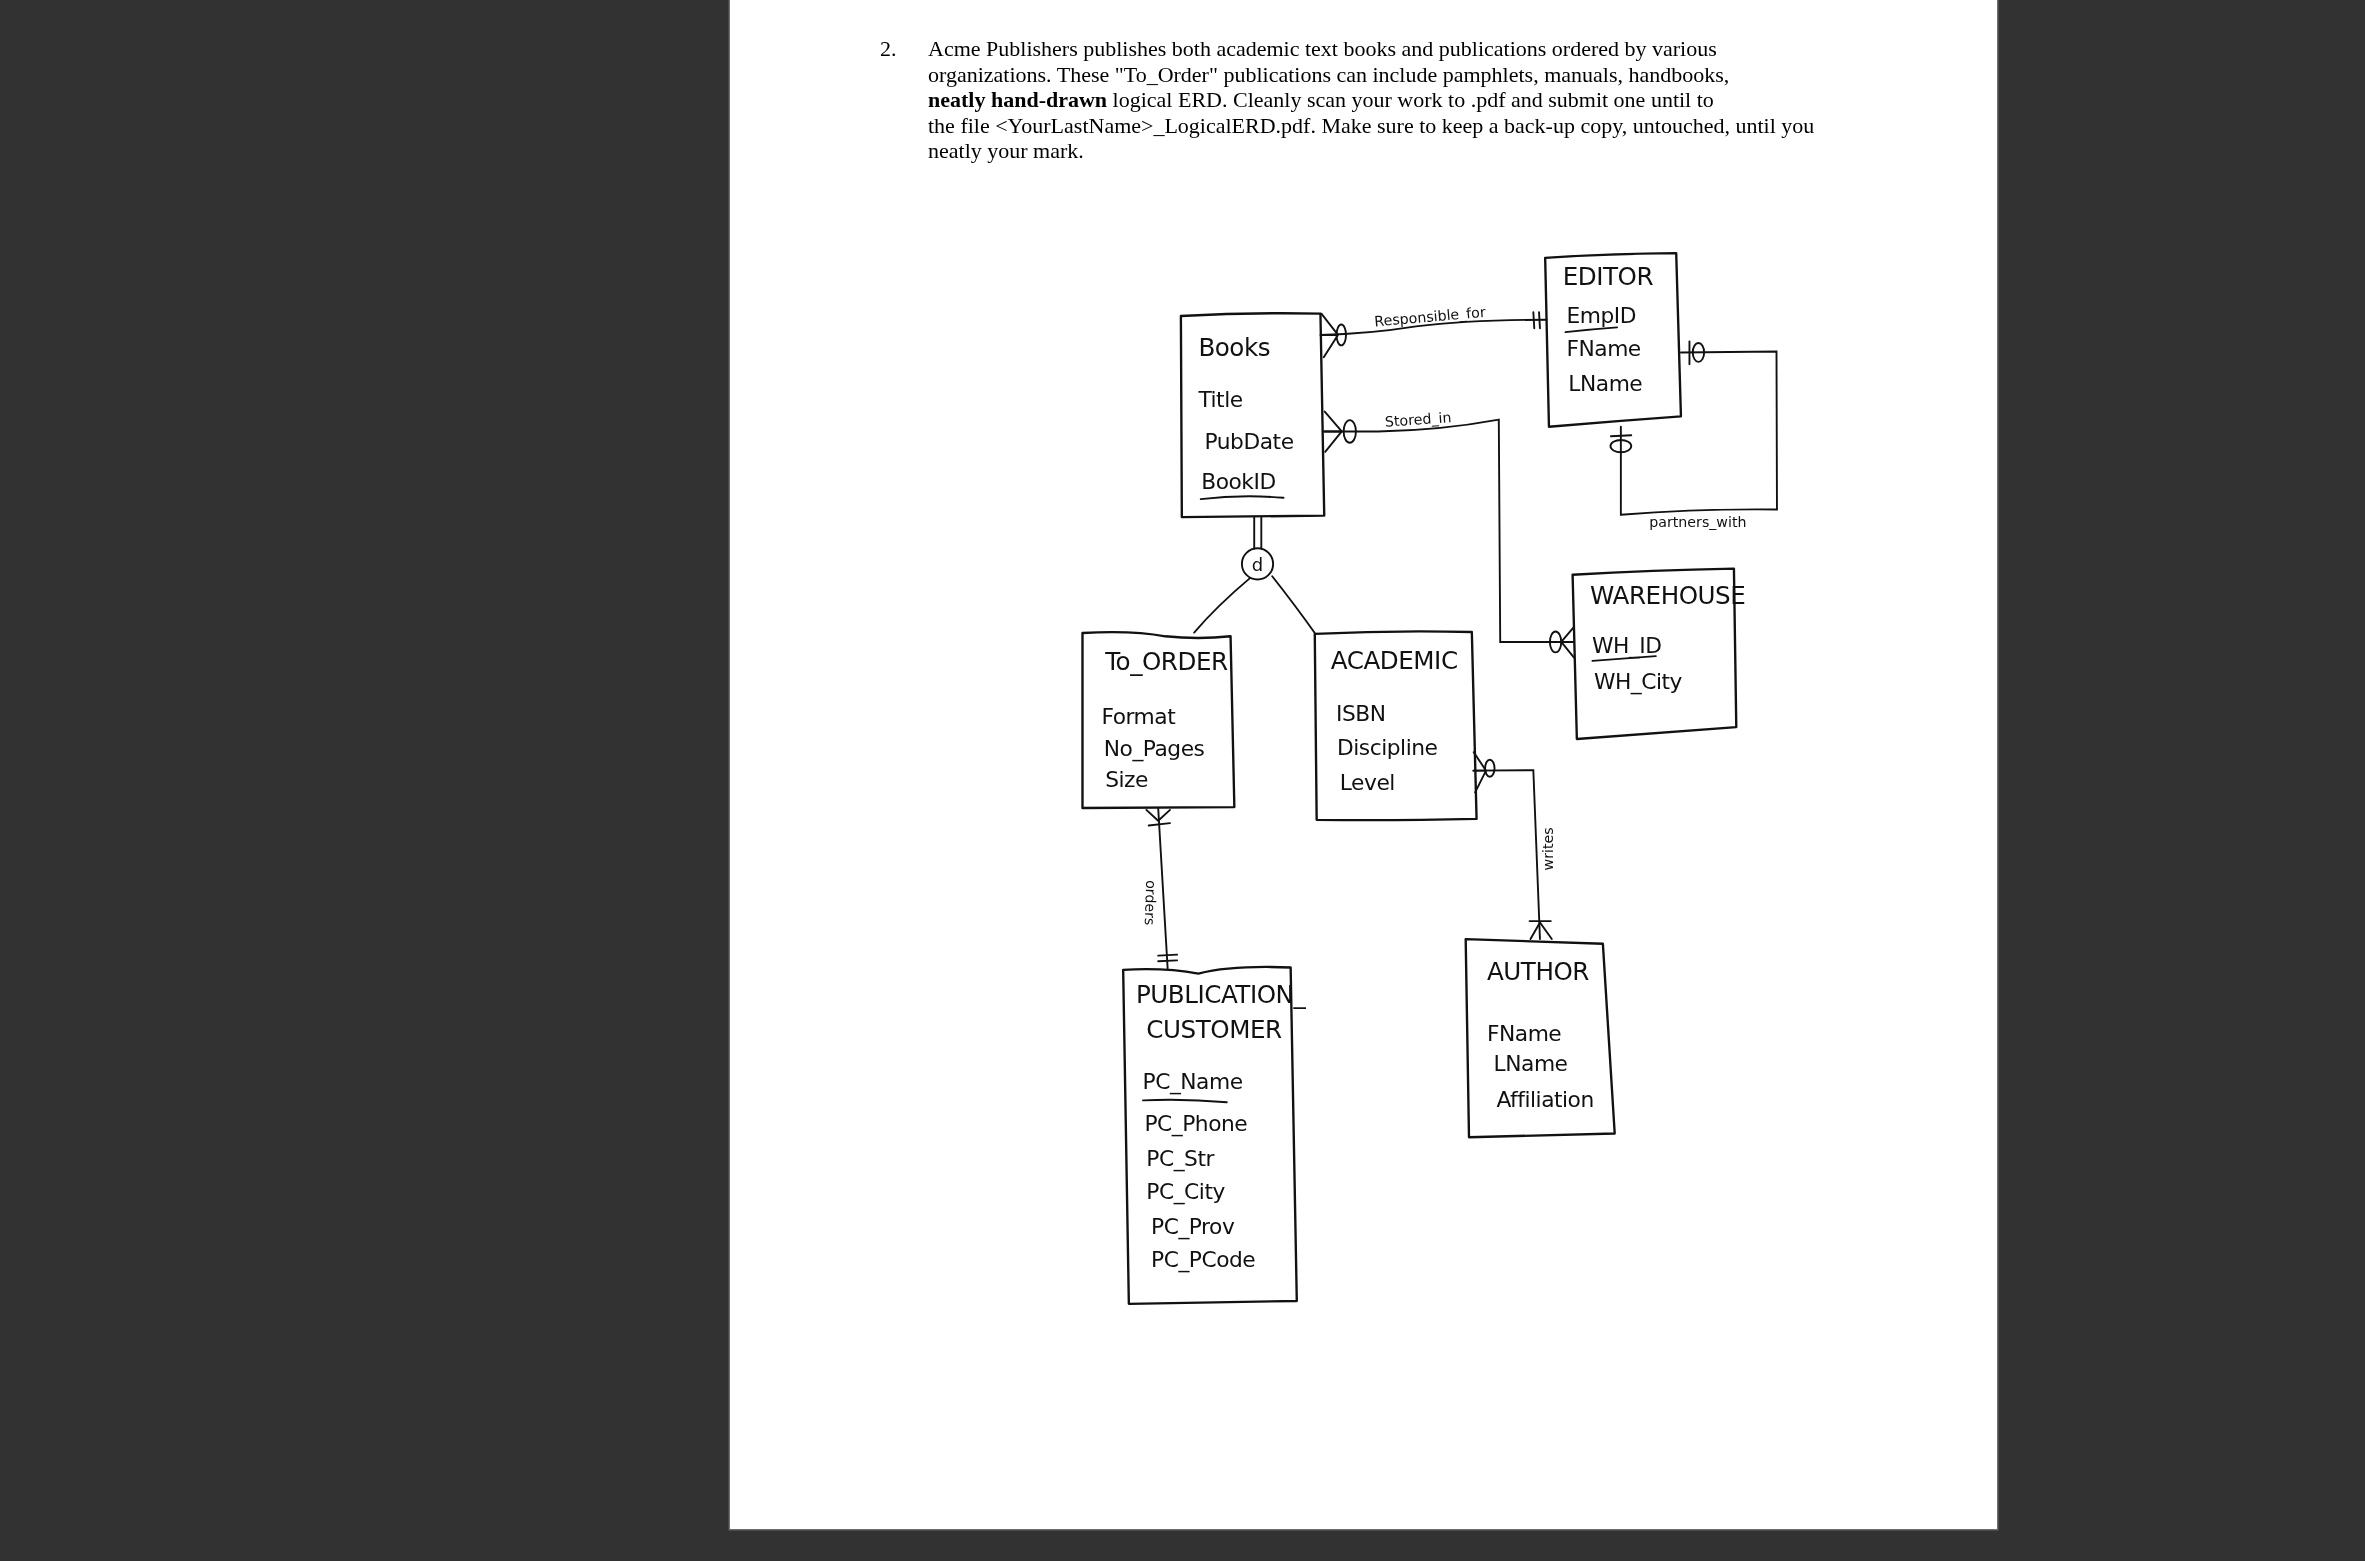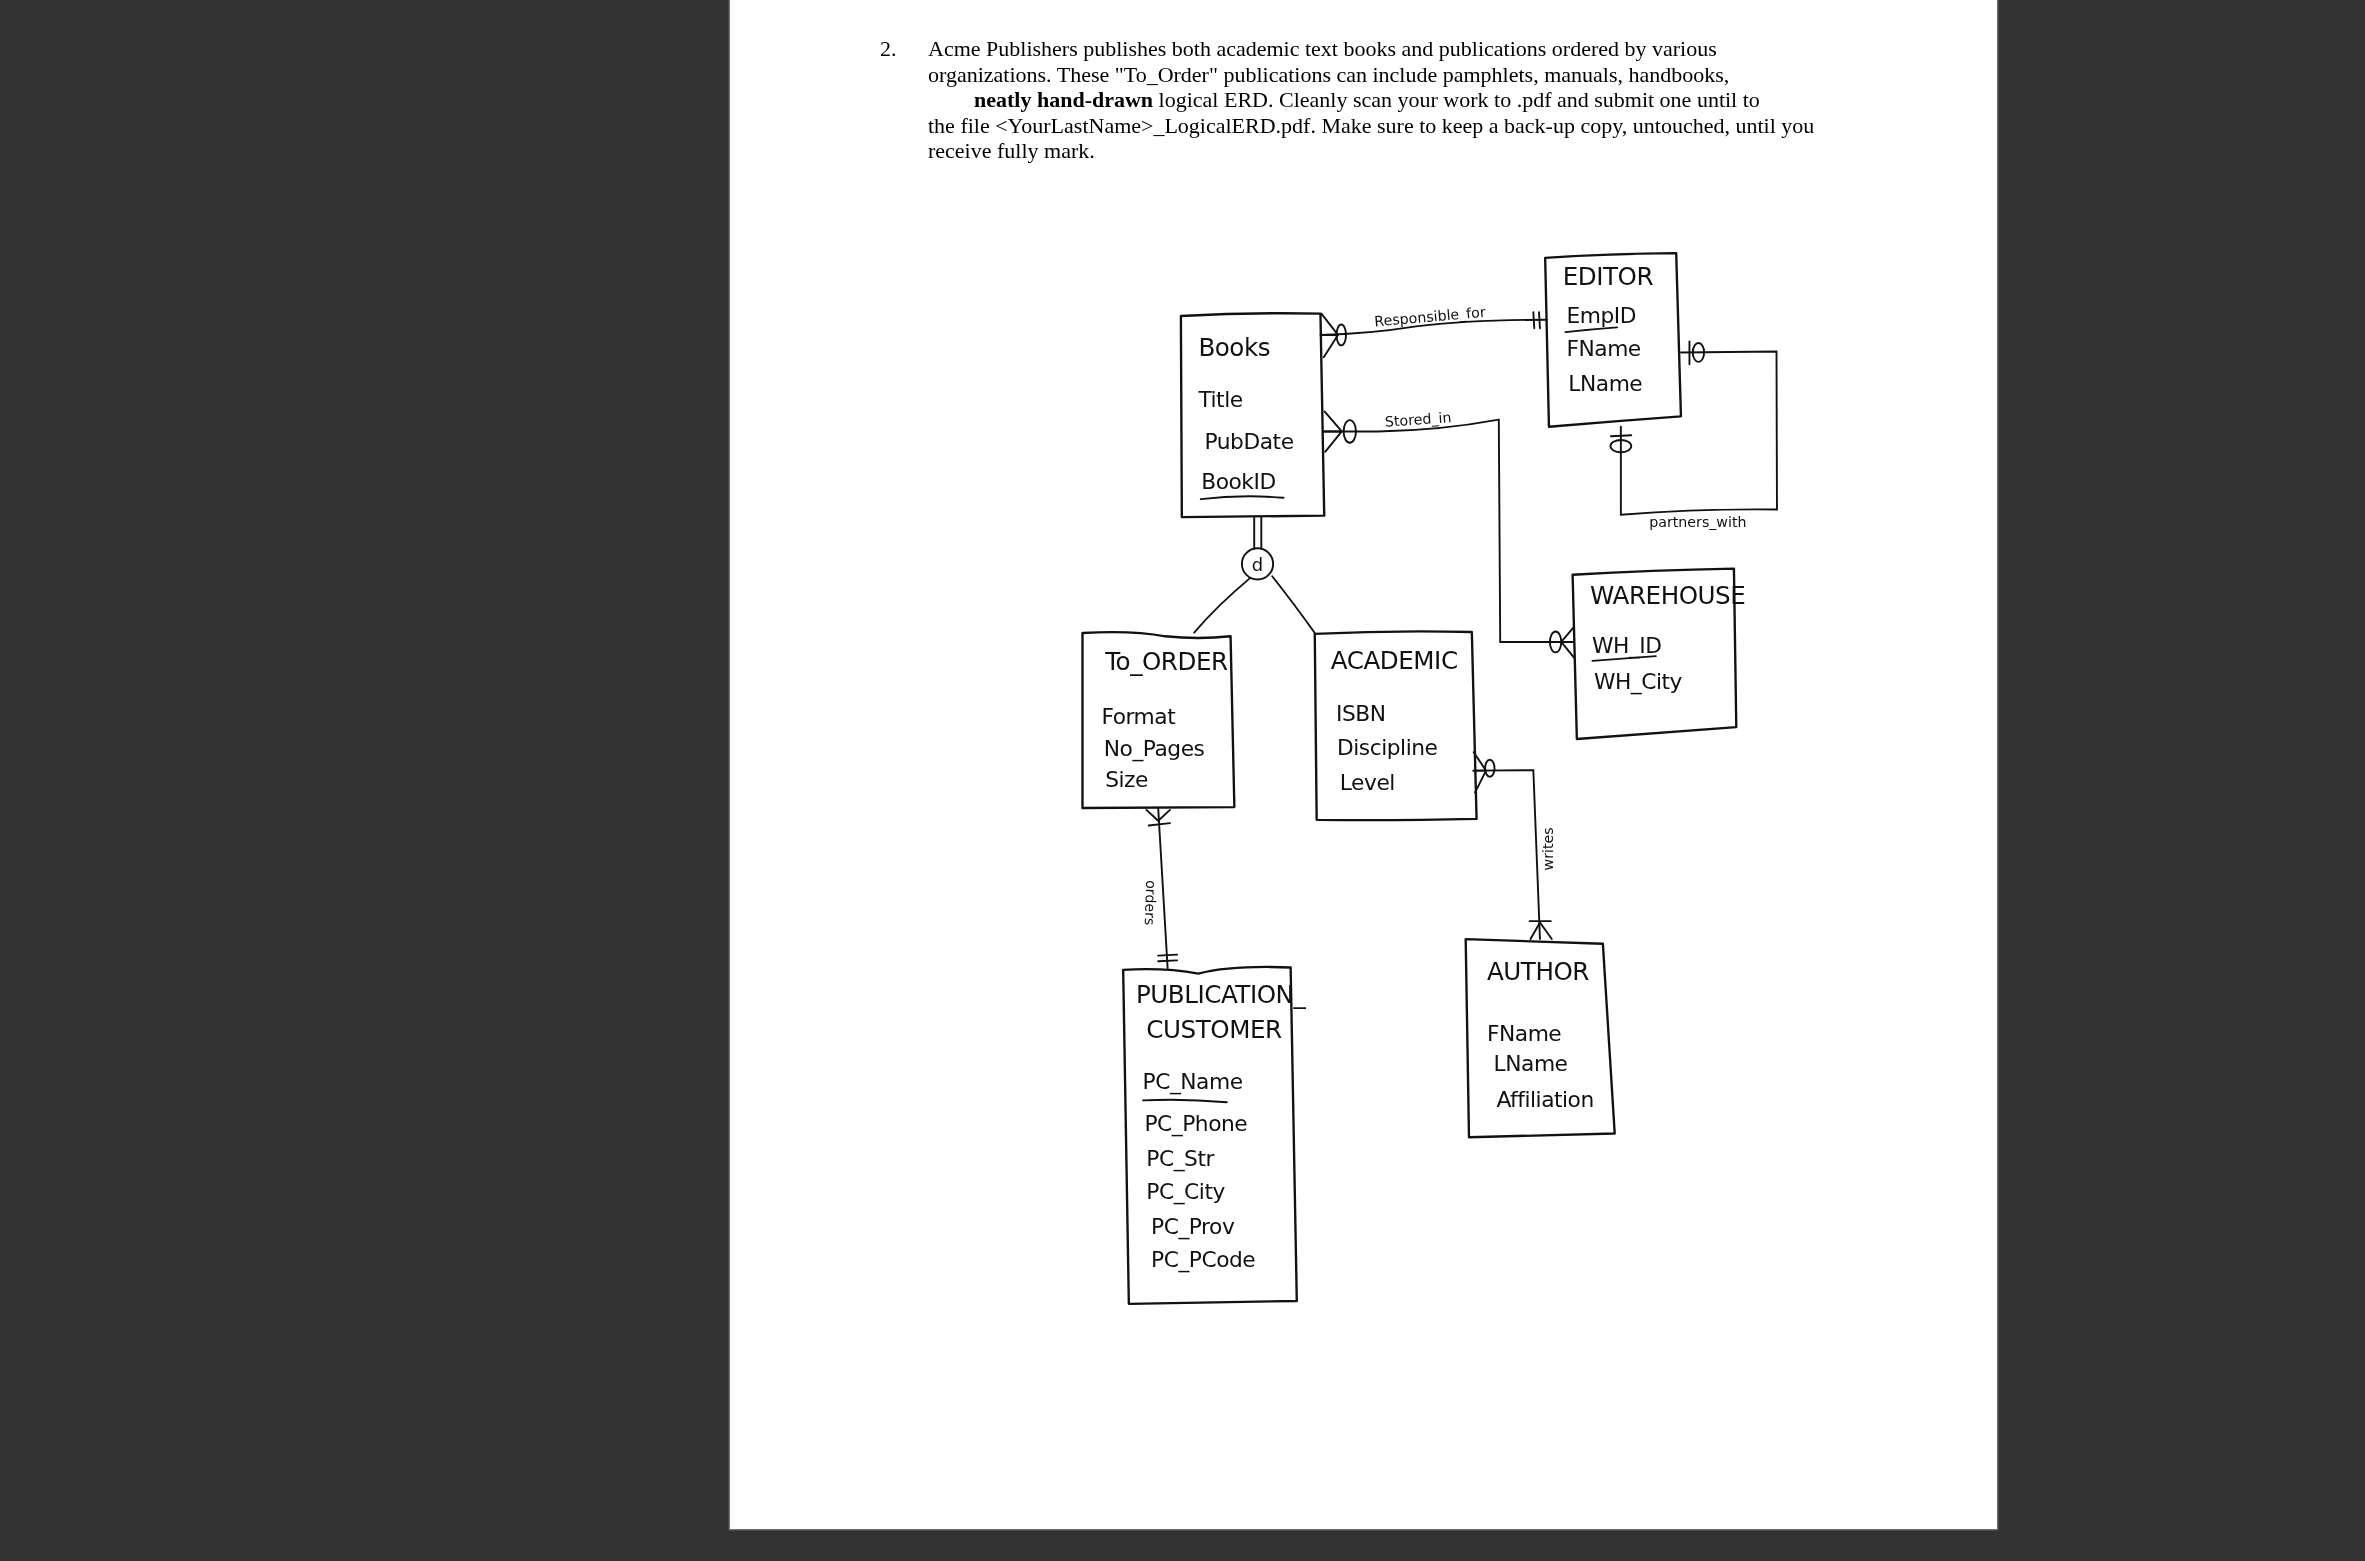--- a/index.html
+++ b/index.html
@@ -40,21 +40,21 @@
     left: 0;
     top: 0;
   }
   .q-text {
     position: absolute;
     left: 48px;
     top: 0;
     width: 946px;
   }
   .q-line { display: block; white-space: nowrap; }
-  .q-line b { font-weight: bold; margin-left: 46px; }
+  .q-line b { font-weight: bold; }
   .diagram {
     position: absolute;
     left: 0; top: 0;
     width: 1267px; height: 1529px;
   }
   .diagram svg text {
     font-family: "DejaVu Sans", sans-serif;
     fill: #111;
   }
   .ent-title { font-size: 52px; letter-spacing: -1px; }
@@ -69,21 +69,21 @@
 <div class="viewer">
   <div class="page">
 
     <div class="question">
       <span class="q-num">2.</span>
       <div class="q-text">
         <span class="q-line">Acme Publishers publishes both academic text books and publications ordered by various</span>
         <span class="q-line">organizations.  These "To_Order" publications can include pamphlets, manuals, handbooks,</span>
         <span class="q-line"><b>neatly hand-drawn</b> <span>logical ERD.  Cleanly scan your work to .pdf and submit one until to</span></span>
         <span class="q-line">the file &lt;YourLastName&gt;_LogicalERD.pdf. Make sure to keep a back-up copy, untouched, until you</span>
-        <span class="q-line">receive fully mark.</span>
+        <span class="q-line">neatly your mark.</span>
       </div>
     </div>
 
     <div class="diagram">
       <svg width="1267" height="1529" viewBox="0 0 2678 3232" xmlns="http://www.w3.org/2000/svg">
 
         <g>
           <path class="stroke" d="M953 668 Q1100 660 1248 663 L1256 1090 L955 1093 Z"></path>
           <text class="ent-title" x="990" y="753">Books</text>
           <text class="ent-attr" x="990" y="860">Title</text>

